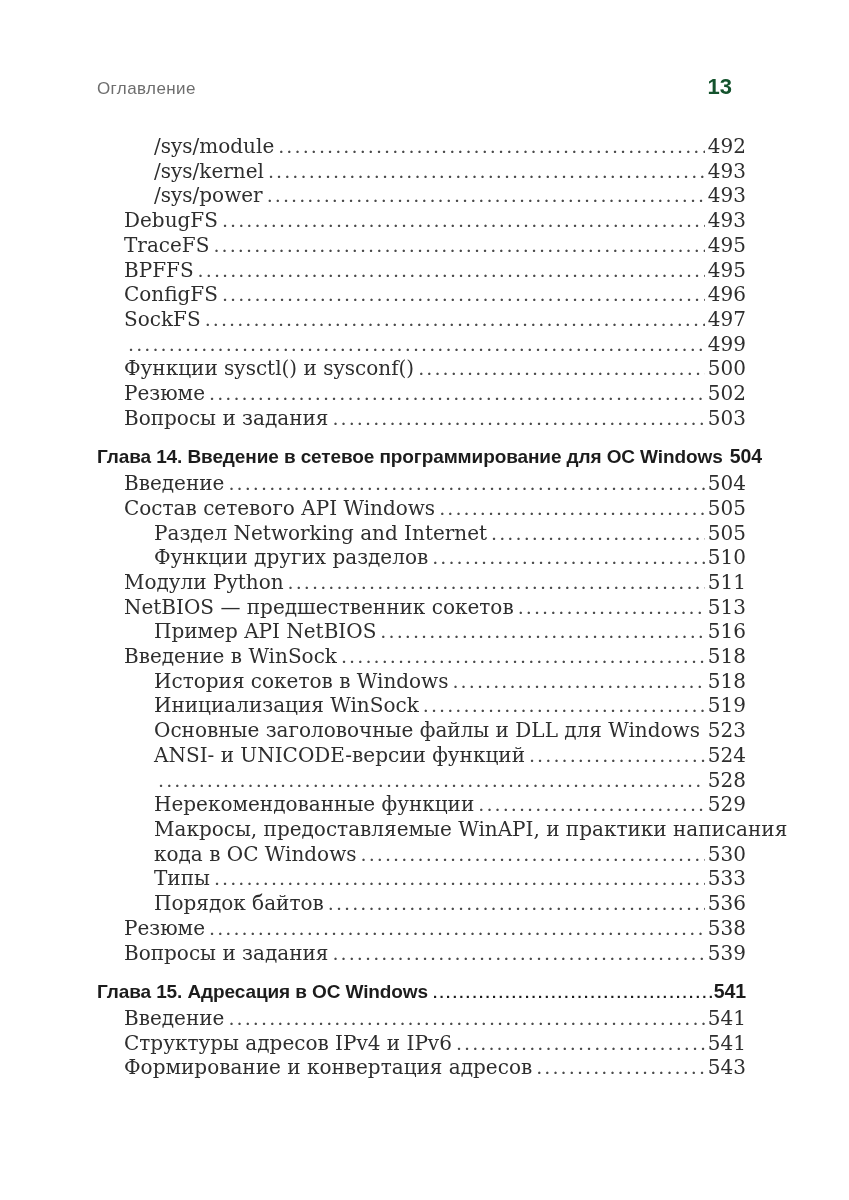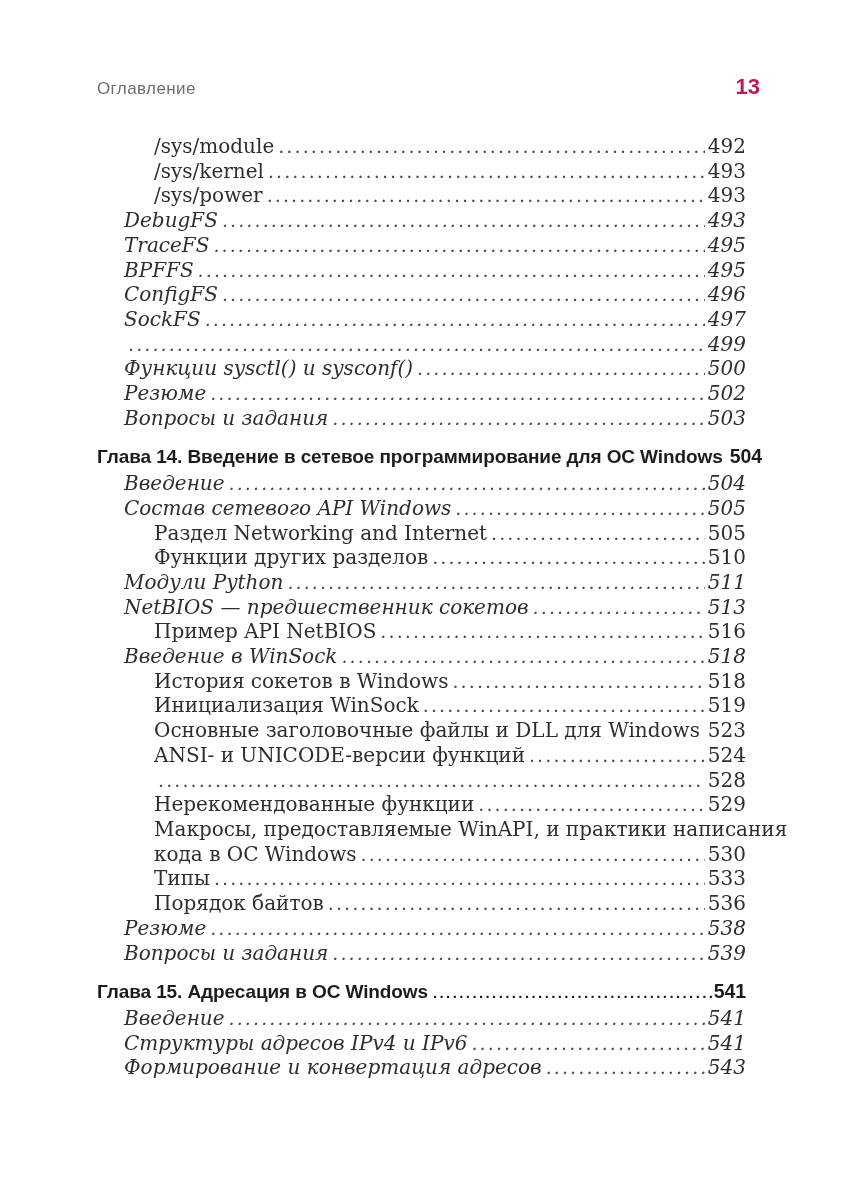--- a/index.html
+++ b/index.html
@@ -8,34 +8,34 @@
     width: 849px;
     height: 1200px;
     background: #ffffff;
     font-family: "DejaVu Serif", serif;
     color: #2e2e2e;
     overflow: hidden;
   }
   .running-head {
     position: absolute;
     left: 97px;
-    right: 89px;
+    right: 117px;
     top: 74px;
     display: flex;
     justify-content: space-between;
     align-items: baseline;
     font-family: "Liberation Sans", sans-serif;
   }
   .running-head .label {
     color: #6e6e6e;
     font-size: 17px;
     letter-spacing: 0.4px;
   }
   .running-head .folio {
-    color: #be185d;
+    color: #14532d;
     font-size: 22px;
     font-weight: 700;
   }
   .toc {
     position: absolute;
     left: 97px;
     right: 103px;
     top: 134px;
   }
   .row {
@@ -52,21 +52,21 @@
     white-space: nowrap;
     margin: 0 3px 0 4px;
     color: #4a4a4a;
   }
   .leader::after {
     content: "......................................................................................................................................................................";
     letter-spacing: 2.1px;
     font-size: 19px;
   }
   .pg { white-space: nowrap; }
-  .lvl1 { padding-left: 27px; font-style: italic; }
+  .lvl1 { padding-left: 27px; }
   .lvl2 { padding-left: 57px; }
   .pre-line {
     padding-left: 57px;
     line-height: 24.7px;
     font-size: 20px;
     white-space: nowrap;
   }
   .chapter {
     font-family: "Liberation Sans", sans-serif;
     font-weight: 700;

